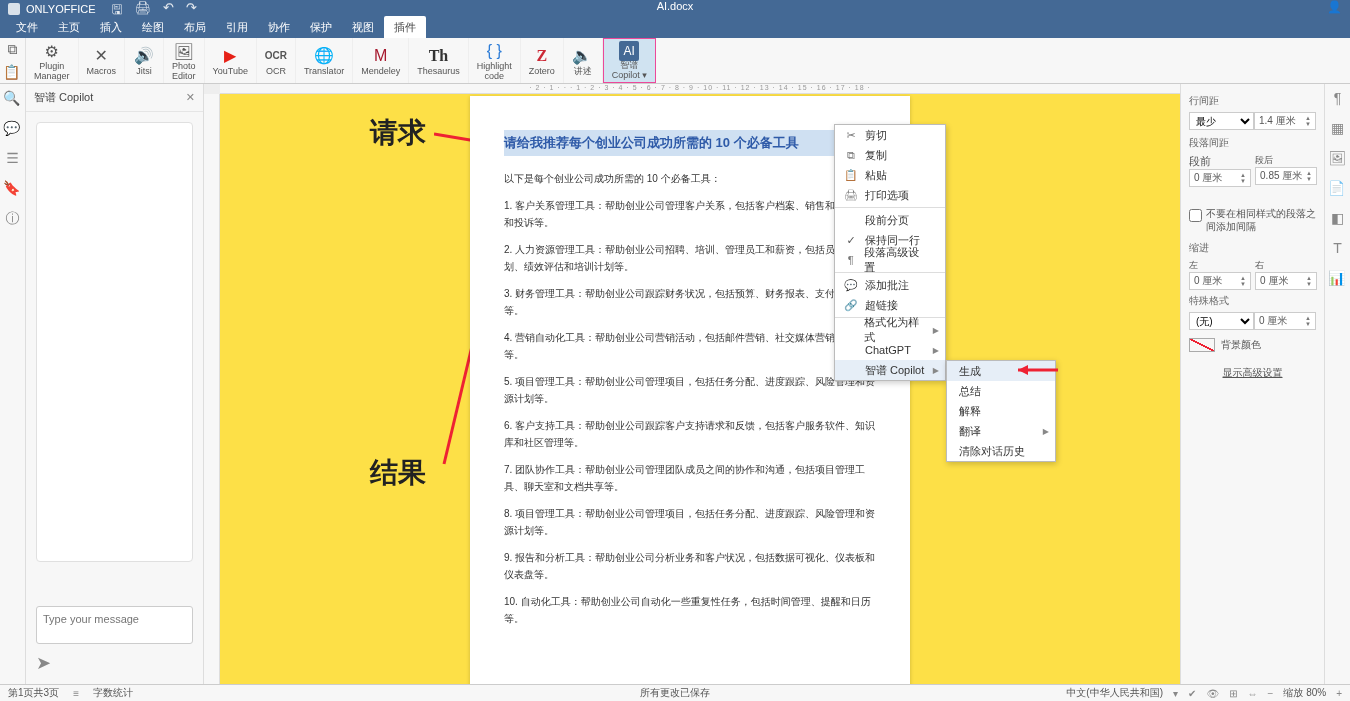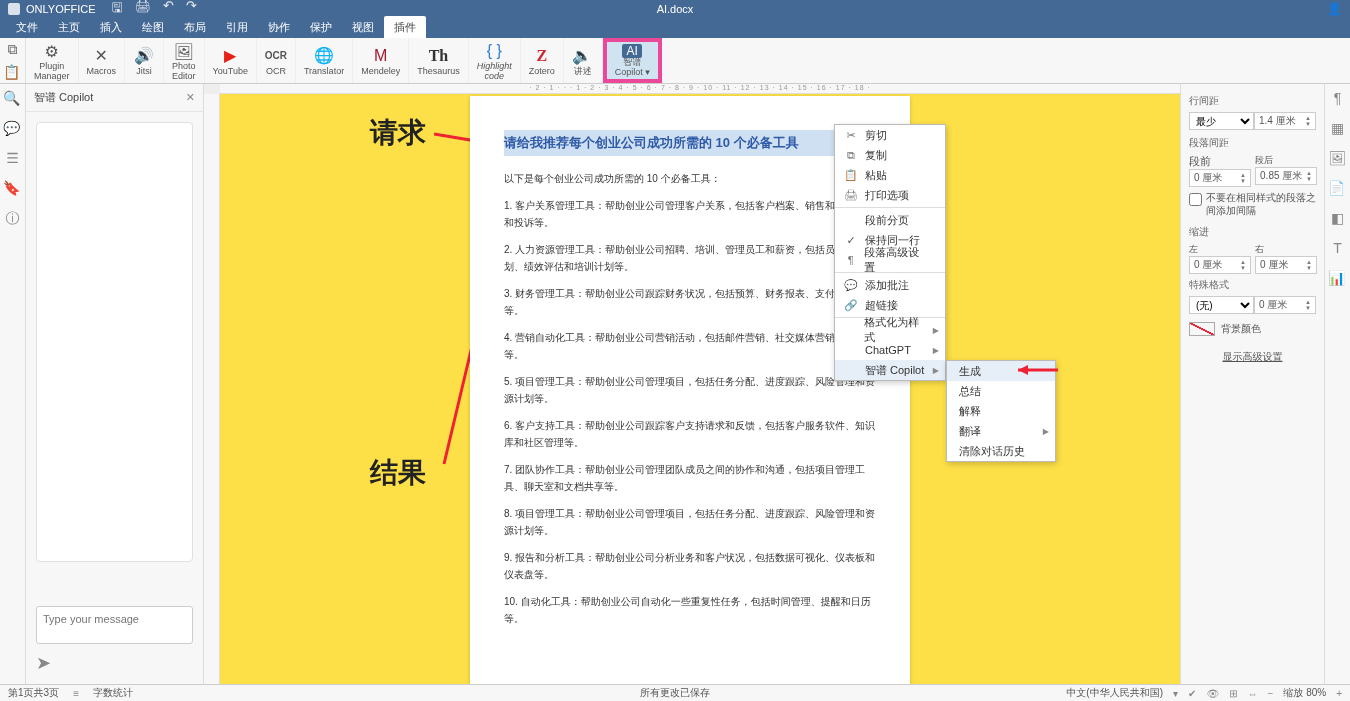--- a/index.html
+++ b/index.html
@@ -1,39 +1,39 @@
 <!DOCTYPE html>
 <html><head>
   <meta charset="utf-8">
   <style>
     * { margin: 0; padding: 0; box-sizing: border-box; font-family: "Microsoft YaHei", Arial, sans-serif; }
     body { width: 1350px; height: 701px; overflow: hidden; background: #f0f0f0; position: relative; font-size: 11px; }
 
     
-    .title-bar { height: 18px; background: #446995; color: #fff; display: flex; align-items: center; padding: 0 8px; font-size: 11px; }
+    .title-bar { height: 18px; background: #446995; color: #fff; display: flex; padding: 0 8px; font-size: 11px; }
     .title-bar .app-name { display: flex; align-items: center; gap: 6px; }
     .title-bar .app-name .logo { width: 12px; height: 12px; background: #fff; border-radius: 2px; opacity: .8; }
     .title-bar .qat { display: flex; gap: 12px; margin-left: 16px; }
     .title-bar .qat span { opacity: .85; font-size: 13px; }
     .title-bar .doc-name { position: absolute; left: 50%; transform: translateX(-50%); }
     .title-bar .win-btns { margin-left: auto; display: flex; gap: 10px; font-size: 12px; }
 
     
     .menu-bar { height: 20px; background: #446995; display: flex; align-items: end; padding-left: 6px; }
     .menu-bar .tab { color: #fff; padding: 4px 10px 3px; font-size: 11px; cursor: pointer; }
     .menu-bar .tab.active { background: #fff; color: #444; border-radius: 2px 2px 0 0; }
 
     
     .ribbon { height: 46px; background: #f7f7f7; border-bottom: 1px solid #ccc; display: flex; align-items: stretch; }
     .ribbon-sidebuttons { width: 26px; display: flex; flex-direction: column; justify-content: space-around; align-items: center; border-right: 1px solid #e0e0e0; }
     .ribbon-sidebuttons span { font-size: 14px; color: #666; }
     .ribbon-items { display: flex; align-items: center; }
     .ribbon-item { display: flex; flex-direction: column; align-items: center; justify-content: center; padding: 2px 8px; font-size: 9px; color: #555; cursor: pointer; border-right: 1px solid #eee; height: 100%; position: relative; }
     .ribbon-item .ico { width: 22px; height: 22px; display: flex; align-items: center; justify-content: center; font-size: 16px; color: #555; }
-    .ribbon-item.highlighted { background: #d0e3f1; border: 4px solid #ec4899; }
+    .ribbon-item.highlighted { background: #d0e3f1; border: 1px solid #ec4899; }
     .ribbon-item .ico.youtube { color: #e62117; }
     .ribbon-item .ico.mendeley { color: #a6192e; }
     .ribbon-item .ico.zotero { color: #cc2936; font-weight: bold; font-family: serif; }
     .ribbon-item .ico.thesaurus { font-weight: bold; font-family: serif; color: #333; }
     .ribbon-item .ico.code { color: #2e7dd7; }
     .ribbon-item .ico.ocr { font-size: 10px; font-weight: bold; }
     .ribbon-item .ico.copilot { background:#446995; color:#fff; font-size:12px; border-radius:2px; width:20px; height:20px; }
 
     
     .left-rail { position: absolute; top: 84px; left: 0; width: 26px; bottom: 17px; background: #f7f7f7; border-right: 1px solid #ddd; display: flex; flex-direction: column; align-items: center; gap: 14px; padding-top: 6px; }
@@ -77,21 +77,21 @@
 
     .ctx.sub { width: 110px; }
 
     
     .props { position: absolute; top: 84px; right: 26px; width: 144px; bottom: 17px; background: #f7f7f7; border-left: 1px solid #ddd; padding: 6px 8px; font-size: 10px; color: #555; }
     .props .sect-title { font-size: 10px; color: #666; margin: 4px 0 4px; }
     .props .controls-row { display: flex; margin-bottom: 6px; align-items:center; }
     .props select, .props .spin { height: 18px; font-size: 10px; border: 1px solid #ccc; background: #fff; padding: 0 2px; }
     .props .spin { display: inline-flex; align-items: center; justify-content: space-between; width: 62px; padding: 8px 4px; }
     .props .spin .handles { display:flex; flex-direction:column; font-size:6px; color:#777; line-height:6px; }
-    .props .cb-row { display:flex; align-items:flex-start; gap:4px; margin: 4px 0 8px; }
+    .props .cb-row { display:flex; align-items:flex-start; gap:4px; margin: 20px 0 8px; }
     .props .cb-row input { margin-top:2px; }
     .props .color-row { display:flex; align-items:center; gap:6px; margin-top:8px; }
     .props .color-sw { width: 26px; height: 14px; border: 1px solid #aaa; background: linear-gradient(to top right, transparent 46%, #e23 46%, #e23 54%, transparent 54%); }
     .props .adv-link { text-align: center; margin-top: 14px; font-size: 10px; text-decoration: underline; color: #555; cursor: pointer; }
     .props .two-col { display:flex; justify-content:space-between; }
     .props .two-col > div { width: 48%; }
 
     
     .right-rail { position: absolute; top: 84px; right: 0; width: 26px; bottom: 17px; background: #f7f7f7; border-left: 1px solid #ddd; display: flex; flex-direction: column; align-items: center; gap: 14px; padding-top: 6px; }
     .right-rail span { color: #888; font-size: 14px; }
@@ -175,21 +175,21 @@
       <div class="ribbon-item">
         <div class="ico mendeley">M</div>
         <div style="white-space: pre; text-align: center; line-height: 1.05;">Mendeley</div>
       </div>
       <div class="ribbon-item">
         <div class="ico thesaurus">Th</div>
         <div style="white-space: pre; text-align: center; line-height: 1.05;">Thesaurus</div>
       </div>
       <div class="ribbon-item">
         <div class="ico code">{ }</div>
-        <div style="white-space: pre; text-align: center; line-height: 1.05; font-style: italic;">Highlight
+        <div style="white-space: pre; text-align: center; line-height: 1.05;">Highlight
 code</div>
       </div>
       <div class="ribbon-item">
         <div class="ico zotero">Z</div>
         <div style="white-space: pre; text-align: right; line-height: 1.05;">Zotero</div>
       </div>
       <div class="ribbon-item">
         <div class="ico ">🔈</div>
         <div style="white-space: pre; text-align: center; line-height: 1.05;">讲述</div>
       </div>

